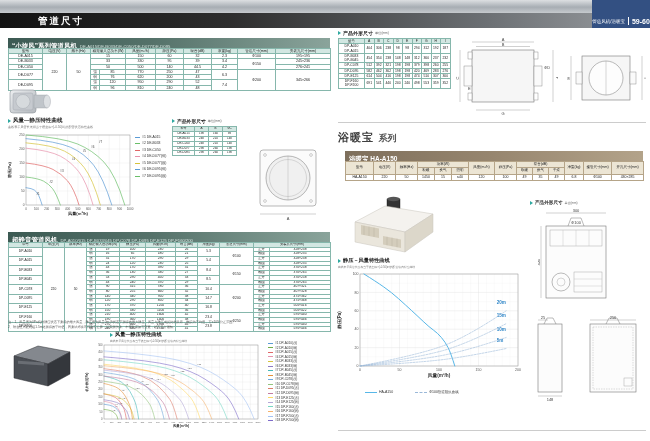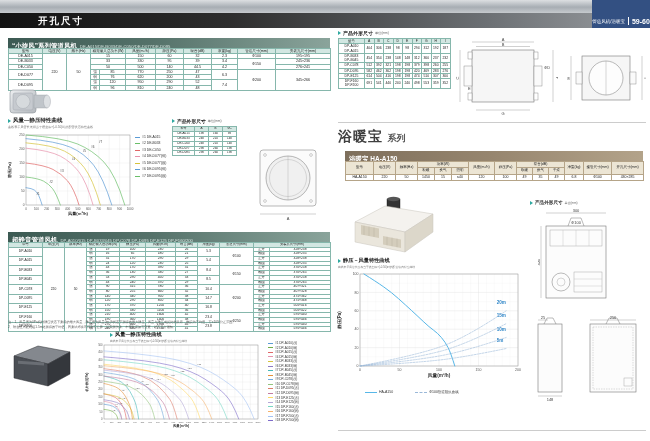--- a/index.html
+++ b/index.html
@@ -35,21 +35,21 @@
   .hr{background:#ccc;height:1px;}
   .dimtext{font-size:4px;fill:#444;}
   svg text{font-family:"Liberation Sans","DejaVu Sans",sans-serif;}
 </style>
 </head>
 <body>
 
 <div id="page">
 
   <div class="abs strip"></div>
-  <div class="abs titlebar"><span>开孔尺寸</span></div>
+  <div class="abs titlebar"><span>管道尺寸</span></div>
   <div class="abs tab">
     <div class="tab-inner">
       <span class="tab-cat">管道风机/浴暖宝</span>
       <span class="tab-div"></span>
       <span class="tab-pg">59-60</span>
     </div>
   </div>
 
   <div class="abs bar" style="left:8px;top:38px;width:322px;">
     <span class="t1">“小旋风”系列管道风机</span><span class="t2">DE-A015/DE-B033/DE-C050/DE-D077/DE-D095</span>
@@ -886,21 +886,21 @@
     <rect x="64" y="24" width="6" height="12" fill="#fafafa" stroke="#777" stroke-width="0.4"></rect>
     <line x1="5" y1="8" x2="5" y2="52" stroke="#888" stroke-width="0.4"></line>
     <text x="3.6" y="30" text-anchor="middle" class="dimtext" font-size="3.8" transform="rotate(-90 3.6 30)">H</text>
     <line x1="76" y1="8" x2="76" y2="52" stroke="#888" stroke-width="0.4"></line>
     <text x="78.4" y="30" text-anchor="middle" class="dimtext" font-size="3.8" transform="rotate(90 78.4 30)">I</text>
   </svg>
 
   <div class="abs hr" style="left:338px;top:122px;width:308px;"></div>
 
   <div class="abs" style="left:338px;top:127px;">
-    <span style="font-size:14px;font-weight:bold;color:#3f3f3f;letter-spacing:1px;">浴暖宝</span>
+    <span style="font-size:11px;font-weight:bold;color:#3f3f3f;letter-spacing:1px;">浴暖宝</span>
     <span style="font-size:9px;font-weight:bold;color:#555;">系列</span>
   </div>
   <div class="abs bar bar-brown" style="left:345px;top:151px;width:298px;">
     <span class="t1">浴暖宝  HA-A150</span>
   </div>
   <div class="abs" id="ha-table-host" style="left:345px;top:161px;width:298px;font-size:3.5px;line-height:1.5;">
       <table class="spec brown">
         <colgroup>
           <col style="width: 28px;">
           <col style="width: 22px;">

